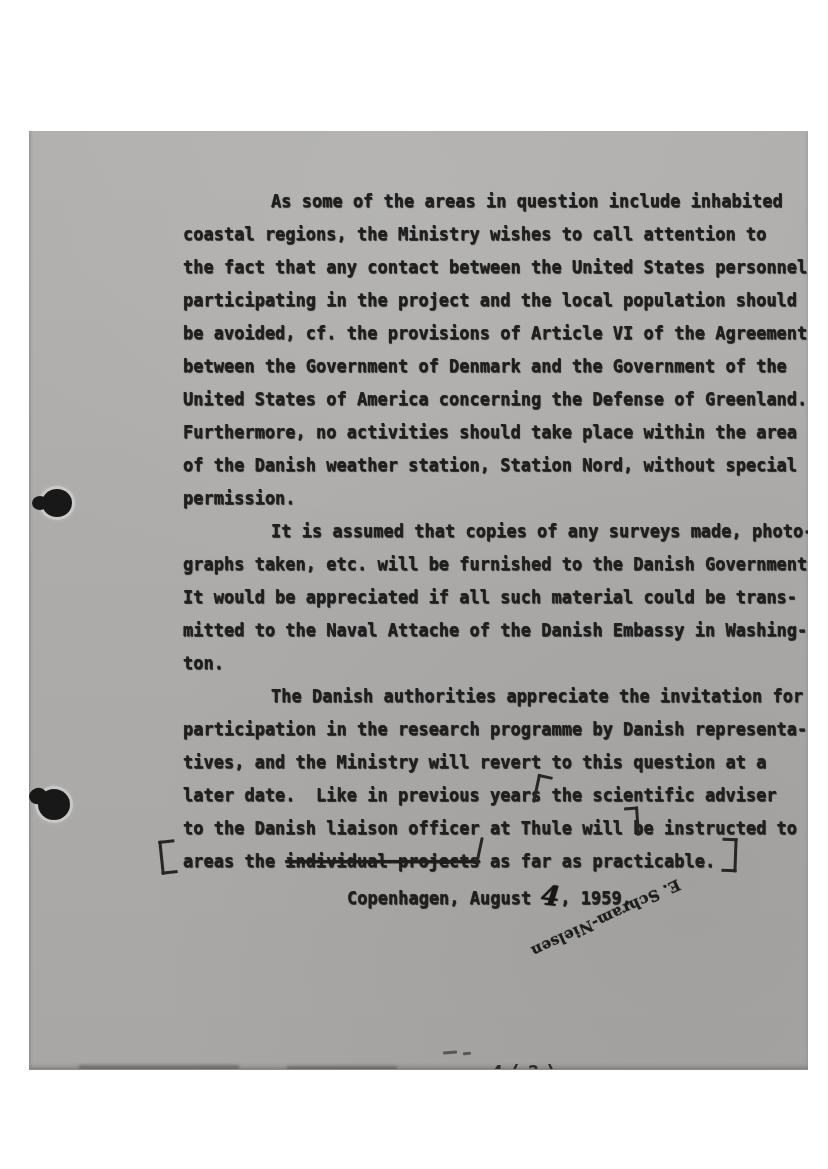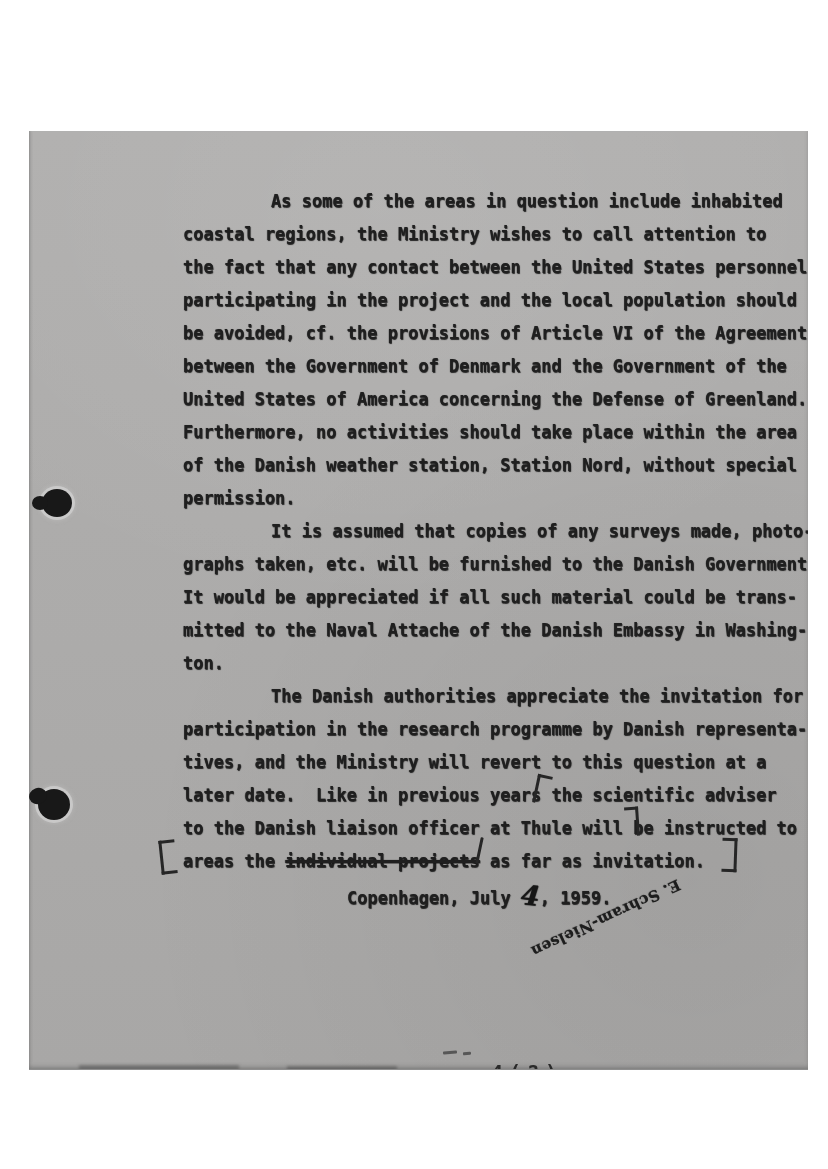--- a/index.html
+++ b/index.html
@@ -127,22 +127,22 @@
       <div class="tline indent">It is assumed that copies of any surveys made, photo-</div>
       <div class="tline">graphs taken, etc. will be furnished to the Danish Government</div>
       <div class="tline">It would be appreciated if all such material could be trans-</div>
       <div class="tline">mitted to the Naval Attache of the Danish Embassy in Washing-</div>
       <div class="tline">ton.</div>
       <div class="tline indent">The Danish authorities appreciate the invitation for</div>
       <div class="tline">participation in the research programme by Danish representa-</div>
       <div class="tline">tives, and the Ministry will revert to this question at a</div>
       <div class="tline">later date.  Like in previous years the scientific adviser</div>
       <div class="tline">to the Danish liaison officer at Thule will be instructed to</div>
-      <div class="tline"><span>areas the </span><span class="struck">individual projects</span><span> as far as invitation.</span></div>
-      <div class="tline dateline"><span>Copenhagen, July </span><span class="hand-day">4</span><span>, 1959.</span></div>
+      <div class="tline"><span>areas the </span><span class="struck">individual projects</span><span> as far as practicable.</span></div>
+      <div class="tline dateline"><span>Copenhagen, August </span><span class="hand-day">4</span><span>, 1959.</span></div>
     </div>
 
     <div class="bracket open-1"></div>
     <div class="bracket close-1"></div>
     <div class="bracket open-2"></div>
     <div class="bracket close-2"></div>
     <div class="hand-mark"></div>
 
     <div class="hole top"></div>
     <div class="hole bottom"></div>

